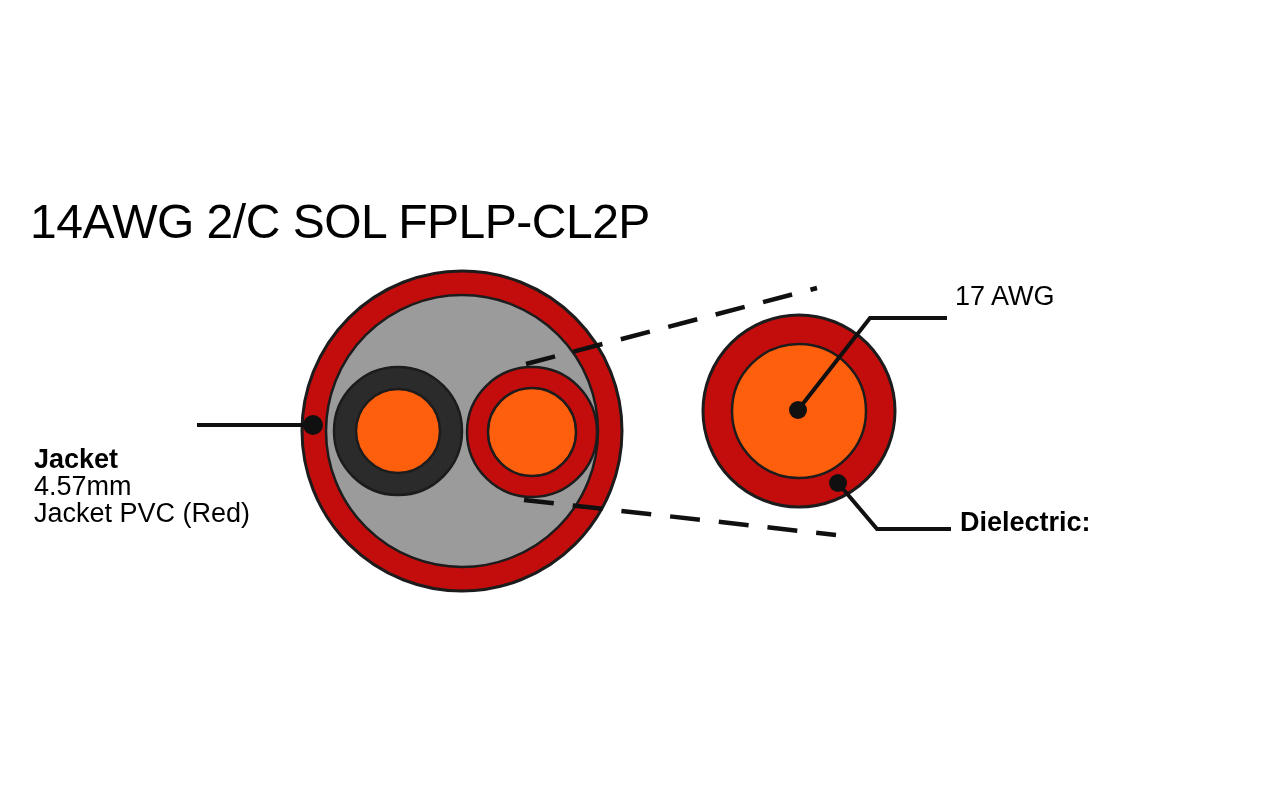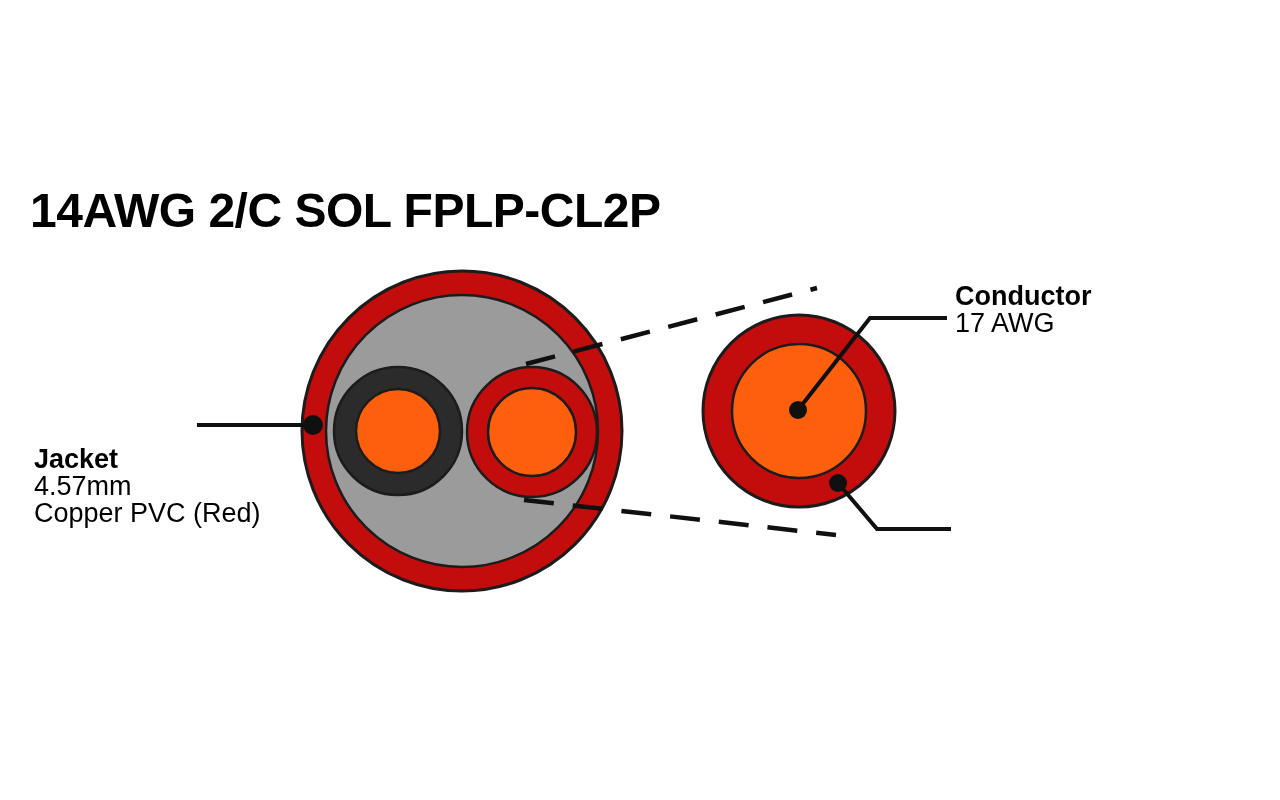--- a/index.html
+++ b/index.html
@@ -14,22 +14,22 @@
   }
   html,body{margin:0;padding:0;}
   body{background:var(--background,#fff);font-family:"Liberation Sans",sans-serif;}
   .stage{
     position:relative;
     width:1280px;height:800px;
     background:var(--background,#fff);
     overflow:hidden;
   }
   .diagram-title{
-    position:absolute;left:30px;top:187px;
-    font-size:48px;font-weight:bold;line-height:1;
+    position:absolute;left:30px;top:198px;
+    font-size:48px;font-weight:normal;line-height:1;
     letter-spacing:-0.5px;color:var(--text,#000);
     white-space:nowrap;
   }
   .diagram-svg{position:absolute;left:0;top:0;}
   .jacket{fill:var(--jacket-red,#C30D0D);stroke:var(--outline,#1C1C1C);stroke-width:3;}
   .filler{fill:var(--filler-gray,#9B9B9B);stroke:var(--outline,#1C1C1C);stroke-width:2.5;}
   .ins-black{fill:var(--insulation-black,#2B2B2B);stroke:var(--outline,#1C1C1C);stroke-width:2.5;}
   .ins-red{fill:var(--jacket-red,#C30D0D);stroke:var(--outline,#1C1C1C);stroke-width:2.5;}
   .core{fill:var(--conductor-orange,#FD5F0D);stroke:var(--outline,#1C1C1C);stroke-width:2.5;}
   .dielectric-big{fill:var(--jacket-red,#C30D0D);stroke:var(--outline,#1C1C1C);stroke-width:3;}
@@ -78,24 +78,24 @@
     <polyline class="leader" points="798,410 870,318 947,318"></polyline>
     <circle class="dot" cx="798" cy="410" r="9"></circle>
 
     <polyline class="leader" points="838,483 877,529 951,529"></polyline>
     <circle class="dot" cx="838" cy="483" r="9"></circle>
   </svg>
 
   <div class="callout callout-jacket">
     <div class="name">Jacket</div>
     <div class="spec">4.57mm</div>
-    <div class="mat">Copper PVC (Red)</div>
+    <div class="mat">Jacket PVC (Red)</div>
   </div>
 
   <div class="callout callout-conductor">
-    <div class="name">Conductor</div>
     <div class="spec">17 AWG</div>
   </div>
 
   <div class="callout callout-dielectric">
+    <div class="name">Dielectric:</div>
   </div>
 
 </div>
 
 </body></html>

